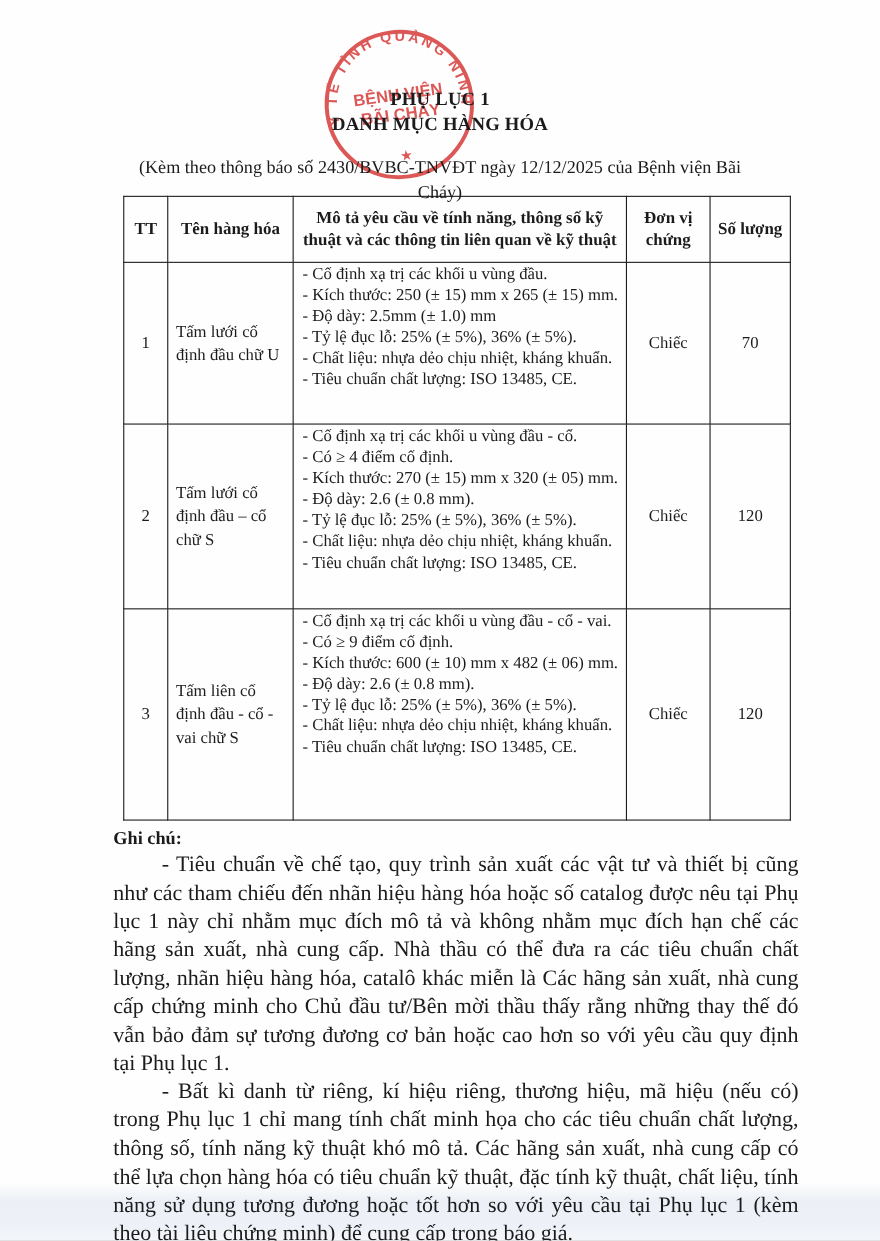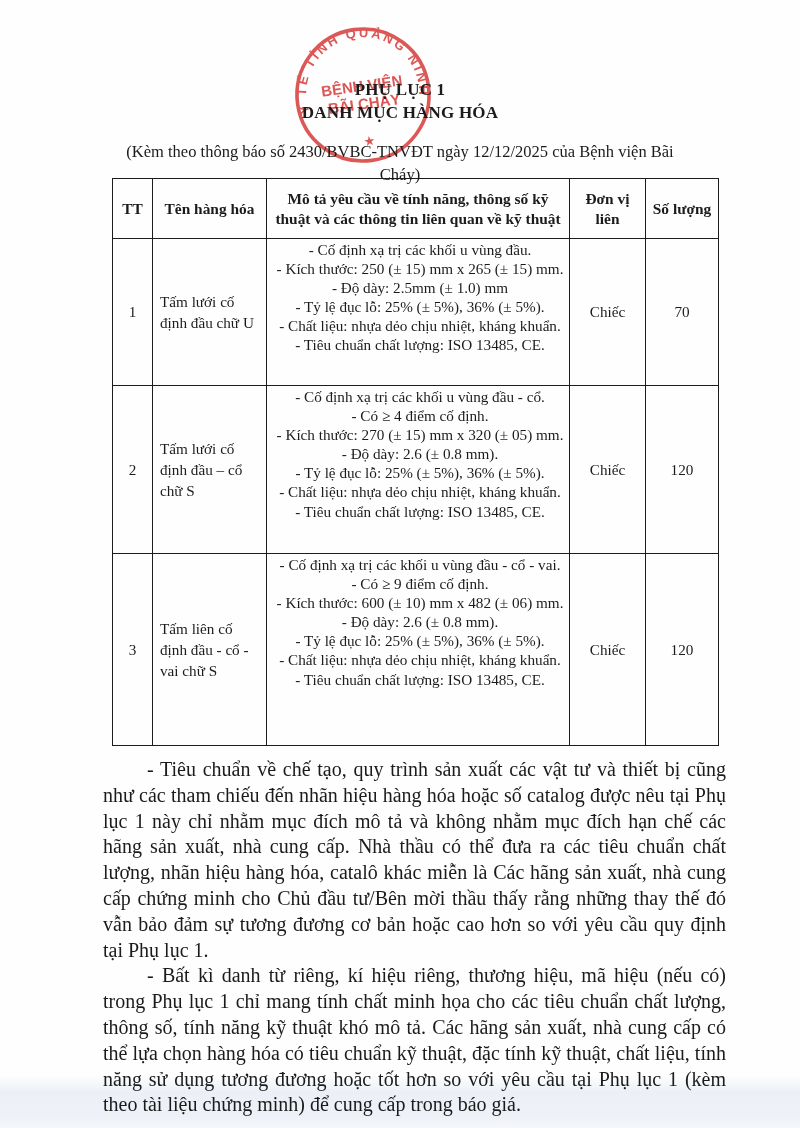--- a/index.html
+++ b/index.html
@@ -27,21 +27,21 @@
   }
   table.goods td,table.goods th{
     border:1.6px solid #1c1c1c;
     box-sizing:border-box;
     overflow:hidden;
   }
   th.hdr{font-weight:bold;text-align:center;vertical-align:middle;
          padding:2px 3px;line-height:19.5px;height:60px;font-size:15.4px;}
   td.tt-cell,td.unit-cell,td.qty-cell{text-align:center;vertical-align:middle;padding:0 2px;}
   td.name-cell{vertical-align:middle;padding:0 4px 0 7px;line-height:21px;}
-  td.desc-cell{vertical-align:top;padding:1px 4px 3px 8px;text-align:center;}
+  td.desc-cell{vertical-align:top;padding:1px 4px 3px 8px;}
   .spec-line{line-height:19.1px;}
   
   .notes{position:absolute;left:103px;top:750px;width:623px;z-index:2;}
   .notes-heading{font-weight:bold;font-size:16.6px;margin:0;line-height:24px;}
   .note-para{font-size:20px;line-height:25.8px;text-align:justify;
              text-indent:44px;margin:0;}
   .note-para:first-of-type{margin-top:7px;}
   
   .scan-band{position:absolute;left:0;top:1076px;width:800px;height:52px;z-index:0;
              background:linear-gradient(180deg,#fdfdfe 0%,#ecf0f6 30%,#eef1f7 78%,#f5f7fa 100%);}
@@ -78,21 +78,21 @@
         <col style="width:114px">
         <col style="width:303px">
       <col style="width:76px">
         <col style="width:73px">
     </colgroup>
     <tbody>
         <tr>
       <th class="hdr">TT</th>
       <th class="hdr">Tên hàng hóa</th>
       <th class="hdr">Mô tả yêu cầu về tính năng, thông số kỹ thuật và các thông tin liên quan về kỹ thuật</th>
-      <th class="hdr">Đơn vị liên</th>
+      <th class="hdr">Đơn vị chứng</th>
       <th class="hdr">Số lượng</th>
     </tr>
 
     <tr style="height:147px;">
       <td class="tt-cell">1</td>
       <td class="name-cell">Tấm lưới cố định đầu chữ U</td>
       <td class="desc-cell">
         <div class="spec-line">- Cố định xạ trị các khối u vùng đầu.</div>
         <div class="spec-line">- Kích thước: 250 (± 15) mm x 265 (± 15) mm.</div>
         <div class="spec-line">- Độ dày: 2.5mm (± 1.0) mm</div>
@@ -132,17 +132,18 @@
         <div class="spec-line">- Chất liệu: nhựa dẻo chịu nhiệt, kháng khuẩn.</div>
         <div class="spec-line">- Tiêu chuẩn chất lượng: ISO 13485, CE.</div>
       </td>
       <td class="unit-cell">Chiếc</td>
       <td class="qty-cell">120</td>
     </tr>
   </tbody>
     </table>
 
   <div class="notes">
+    <p class="notes-heading">Ghi chú:</p>
     <p class="note-para">- Tiêu chuẩn về chế tạo, quy trình sản xuất các vật tư và thiết bị cũng như các tham chiếu đến nhãn hiệu hàng hóa hoặc số catalog được nêu tại Phụ lục 1 này chỉ nhằm mục đích mô tả và không nhằm mục đích hạn chế các hãng sản xuất, nhà cung cấp. Nhà thầu có thể đưa ra các tiêu chuẩn chất lượng, nhãn hiệu hàng hóa, catalô khác miễn là Các hãng sản xuất, nhà cung cấp chứng minh cho Chủ đầu tư/Bên mời thầu thấy rằng những thay thế đó vẫn bảo đảm sự tương đương cơ bản hoặc cao hơn so với yêu cầu quy định tại Phụ lục 1.</p>
     <p class="note-para">- Bất kì danh từ riêng, kí hiệu riêng, thương hiệu, mã hiệu (nếu có) trong Phụ lục 1 chỉ mang tính chất minh họa cho các tiêu chuẩn chất lượng, thông số, tính năng kỹ thuật khó mô tả. Các hãng sản xuất, nhà cung cấp có thể lựa chọn hàng hóa có tiêu chuẩn kỹ thuật, đặc tính kỹ thuật, chất liệu, tính năng sử dụng tương đương hoặc tốt hơn so với yêu cầu tại Phụ lục 1 (kèm theo tài liệu chứng minh) để cung cấp trong báo giá.</p>
   </div>
 
 </div>
 
 </body></html>

